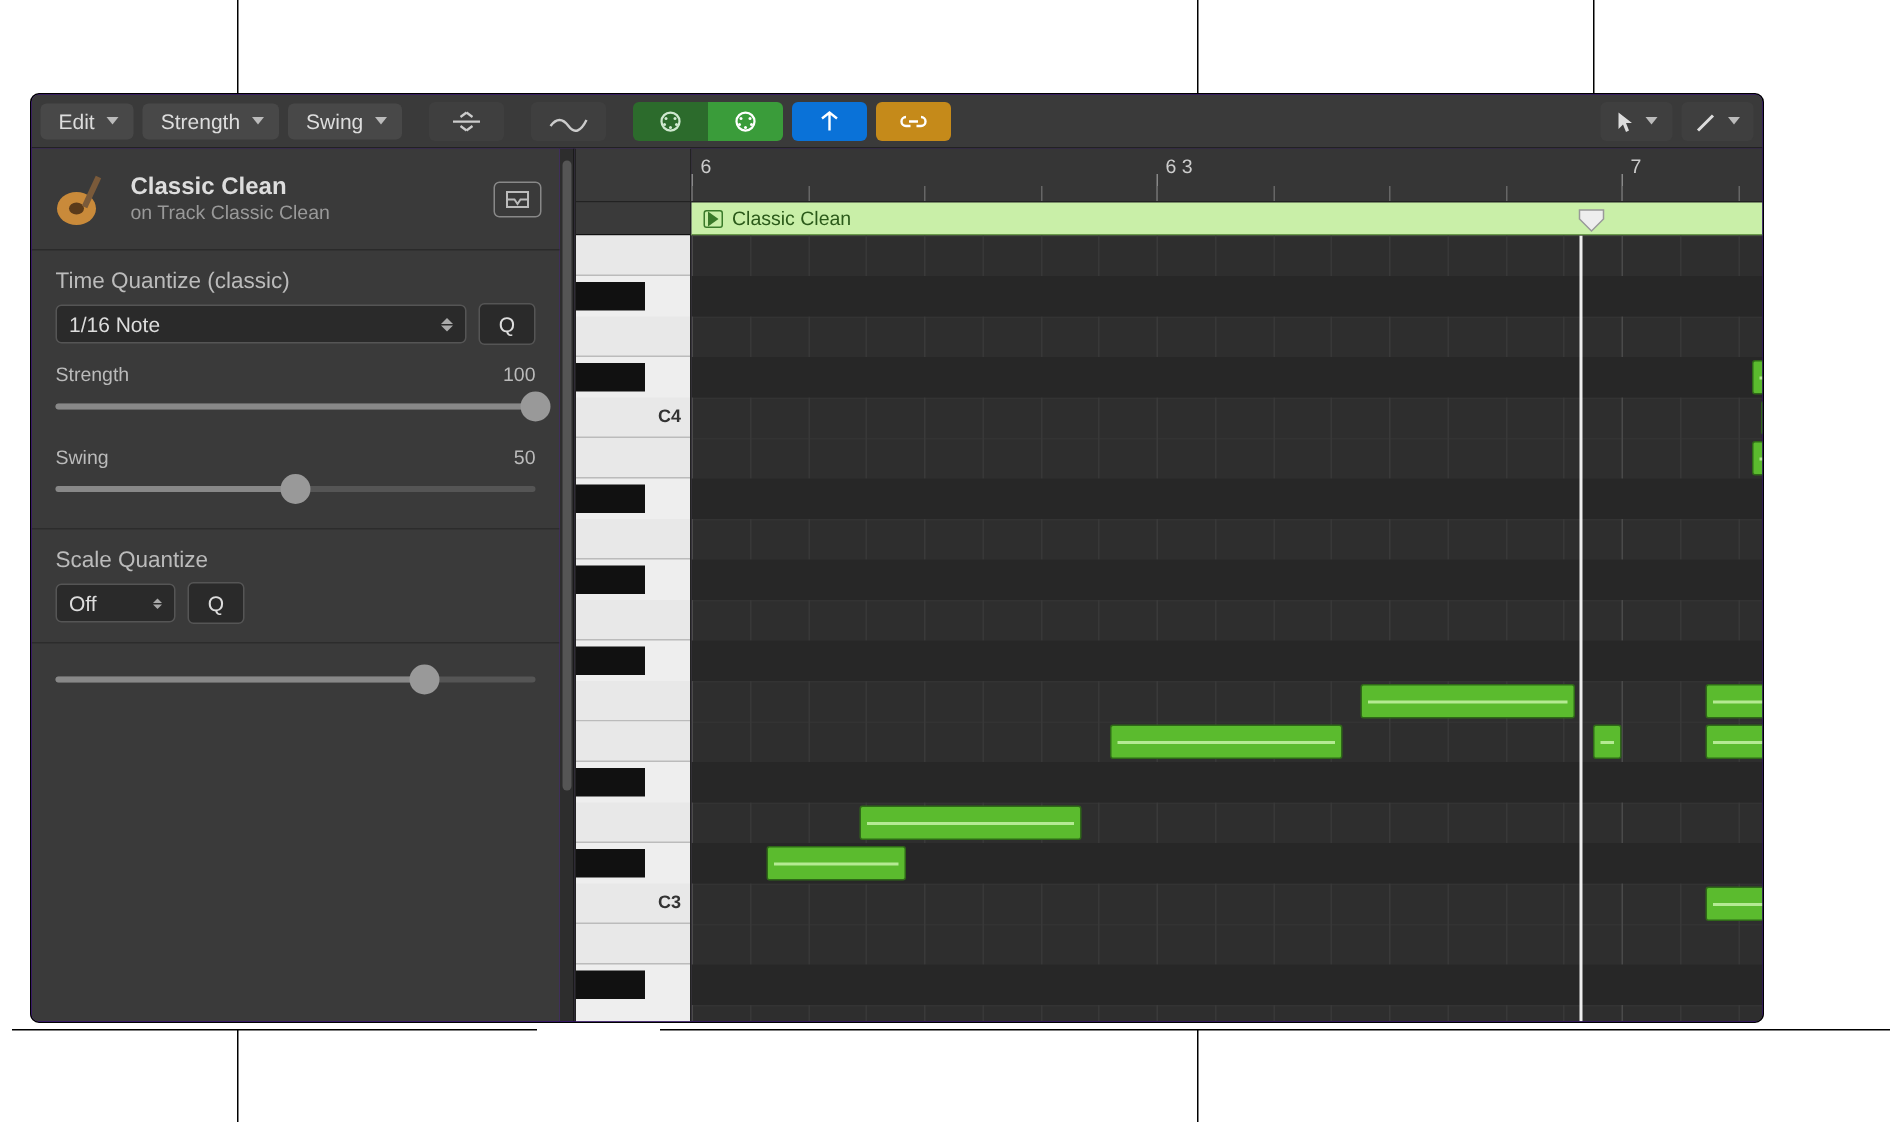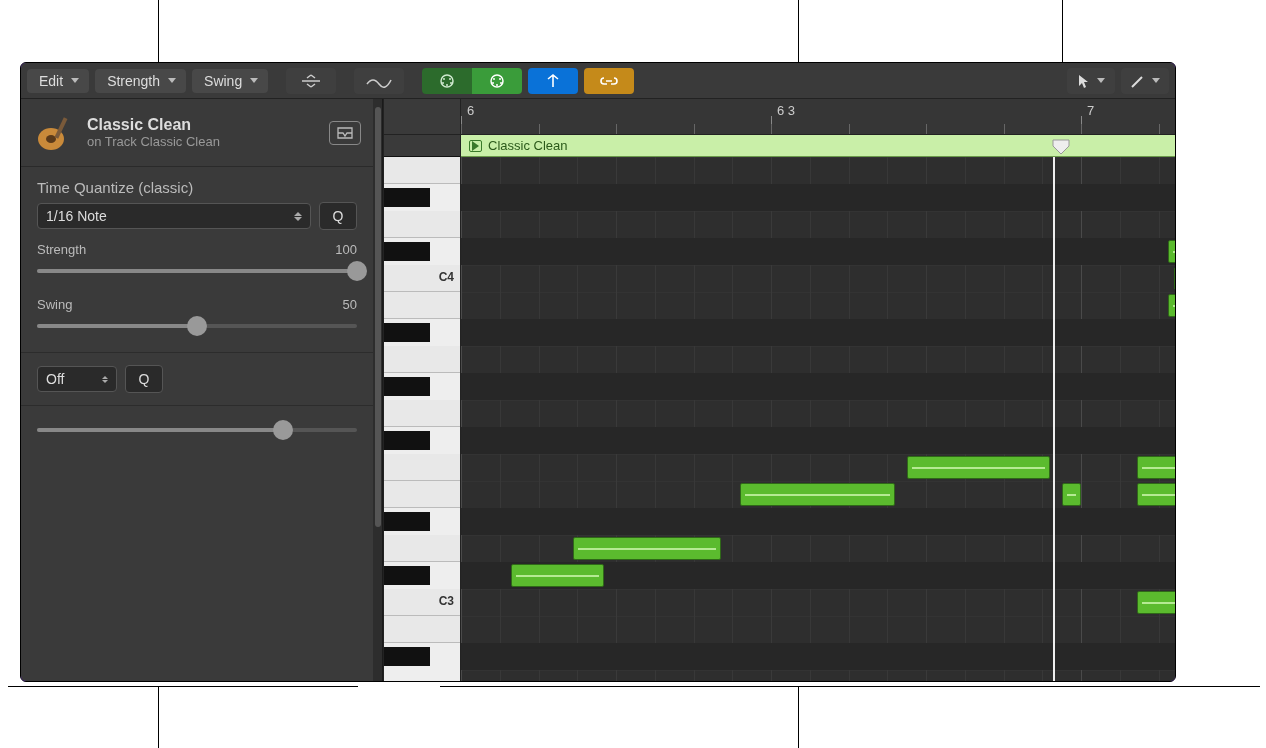--- a/index.html
+++ b/index.html
@@ -346,20 +346,21 @@
           <span>50</span>
         </div>
         <div class="slider">
           <div class="track"></div>
             <div class="track-fill" style="width:50%"></div>
           <div class="thumb" style="left:50%"></div>
         </div>
 
         <div class="hr"></div>
 
+        <div class="label">Scale Quantize</div>
         <div class="row">
           <div class="select" style="width:70px">
             <span>Off</span>
             <span style="display:flex;flex-direction:column;gap:1px">
               <span style="width:0;height:0;border-left:3px solid transparent;border-right:3px solid transparent;border-bottom:3px solid #aaa"></span>
               <span style="width:0;height:0;border-left:3px solid transparent;border-right:3px solid transparent;border-top:3px solid #aaa"></span>
             </span>
           </div>
           <div class="q-btn">
             <span>Q</span>

